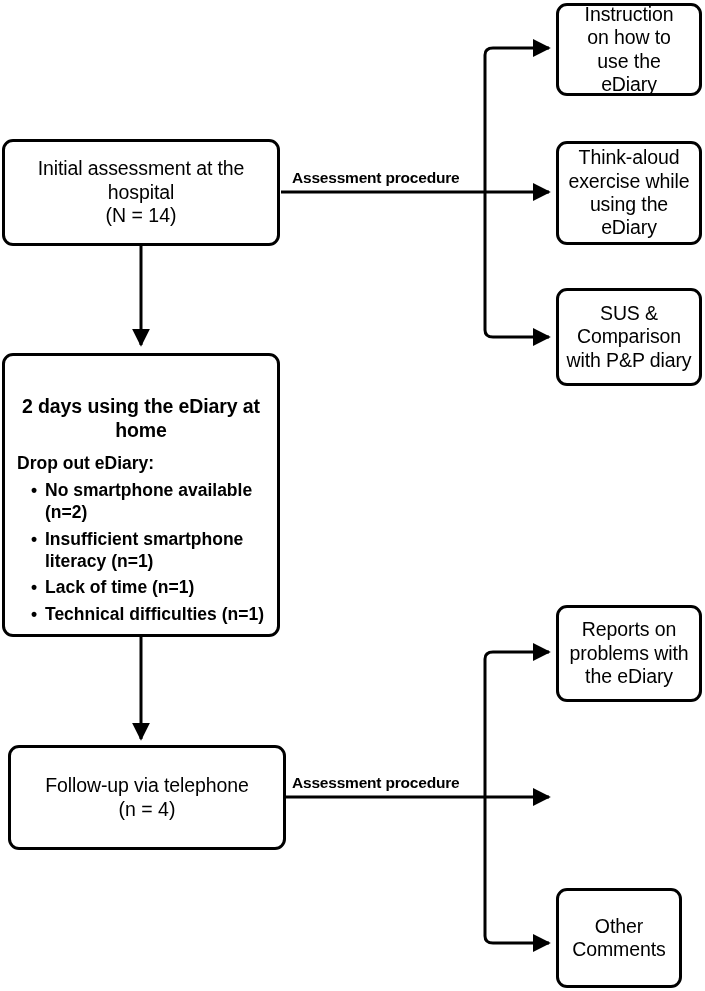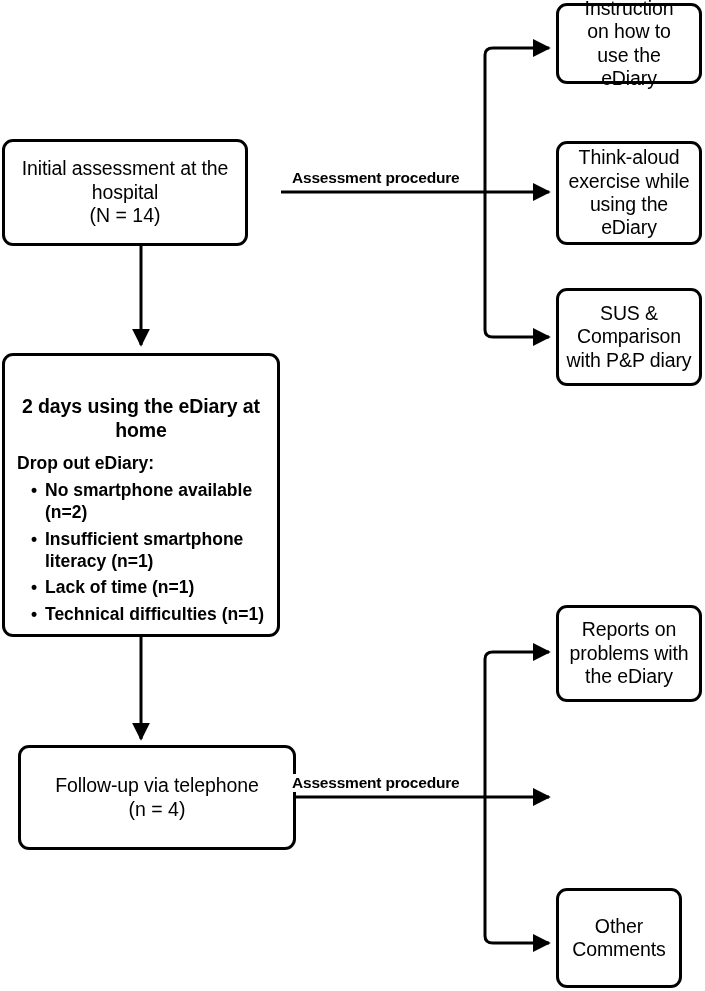--- a/index.html
+++ b/index.html
@@ -130,43 +130,43 @@
 
     <path d="M 485 659 L 485 936" stroke="#000000" stroke-width="3" fill="none"></path>
 
     <path d="M 485 659 Q 485 652 493 652 L 549 652" stroke="#000000" stroke-width="3" fill="none" marker-end="url(#arrow)"></path>
 
     <path d="M 485 797 L 549 797" stroke="#000000" stroke-width="3" fill="none" marker-end="url(#arrow)"></path>
 
     <path d="M 485 936 Q 485 943 493 943 L 549 943" stroke="#000000" stroke-width="3" fill="none" marker-end="url(#arrow)"></path>
   </svg>
 
-  <div class="node" style="left:2px; top:139px; width:246px; height:107px;">
+  <div class="node" style="left:2px; top:139px; width:278px; height:107px;">
     <div class="node-title">Initial assessment at the</div>
     <div class="node-title">hospital</div>
     <div class="node-sub">(N = 14)</div>
   </div>
 
   <div class="node listbox" style="left:2px; top:353px; width:278px; height:284px;">
     <div class="node-title">2 days using the eDiary at home</div>
     <div class="dropout-label">Drop out eDiary:</div>
     <ul class="dropout-list">
       <li>No smartphone available (n=2)</li>
       <li>Insufficient smartphone literacy (n=1)</li>
       <li>Lack of time (n=1)</li>
       <li>Technical difficulties (n=1)</li>
     </ul>
   </div>
 
-  <div class="node" style="left:18px; top:745px; width:278px; height:105px;">
+  <div class="node" style="left:8px; top:745px; width:278px; height:105px;">
     <div class="node-title">Follow-up via telephone</div>
     <div class="node-sub">(n = 4)</div>
   </div>
 
-  <div class="node" style="left:556px; top:3px; width:146px; height:81px; padding:0 24px;">
+  <div class="node" style="left:556px; top:3px; width:146px; height:93px; padding:0 24px;">
     <div class="node-title">Instruction on how to use the eDiary</div>
   </div>
 
   <div class="node" style="left:556px; top:141px; width:146px; height:104px; padding:0 6px;">
     <div class="node-title">Think-aloud exercise while using the eDiary</div>
   </div>
 
   <div class="node" style="left:556px; top:288px; width:146px; height:98px; padding:0 4px;">
     <div class="node-title">SUS &amp; Comparison with P&amp;P diary</div>
   </div>

